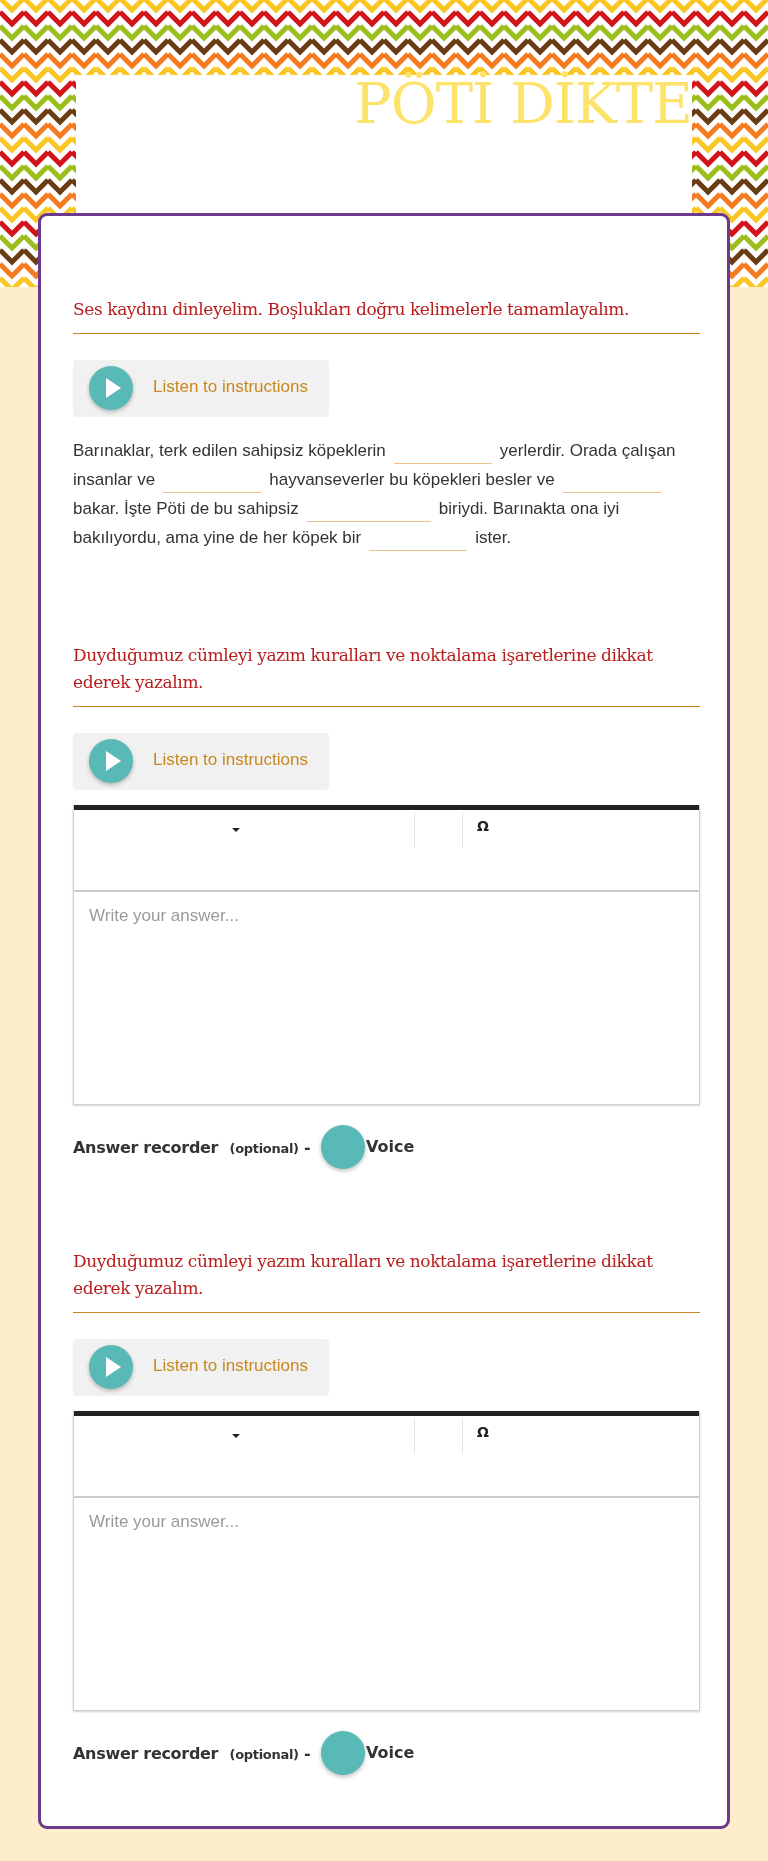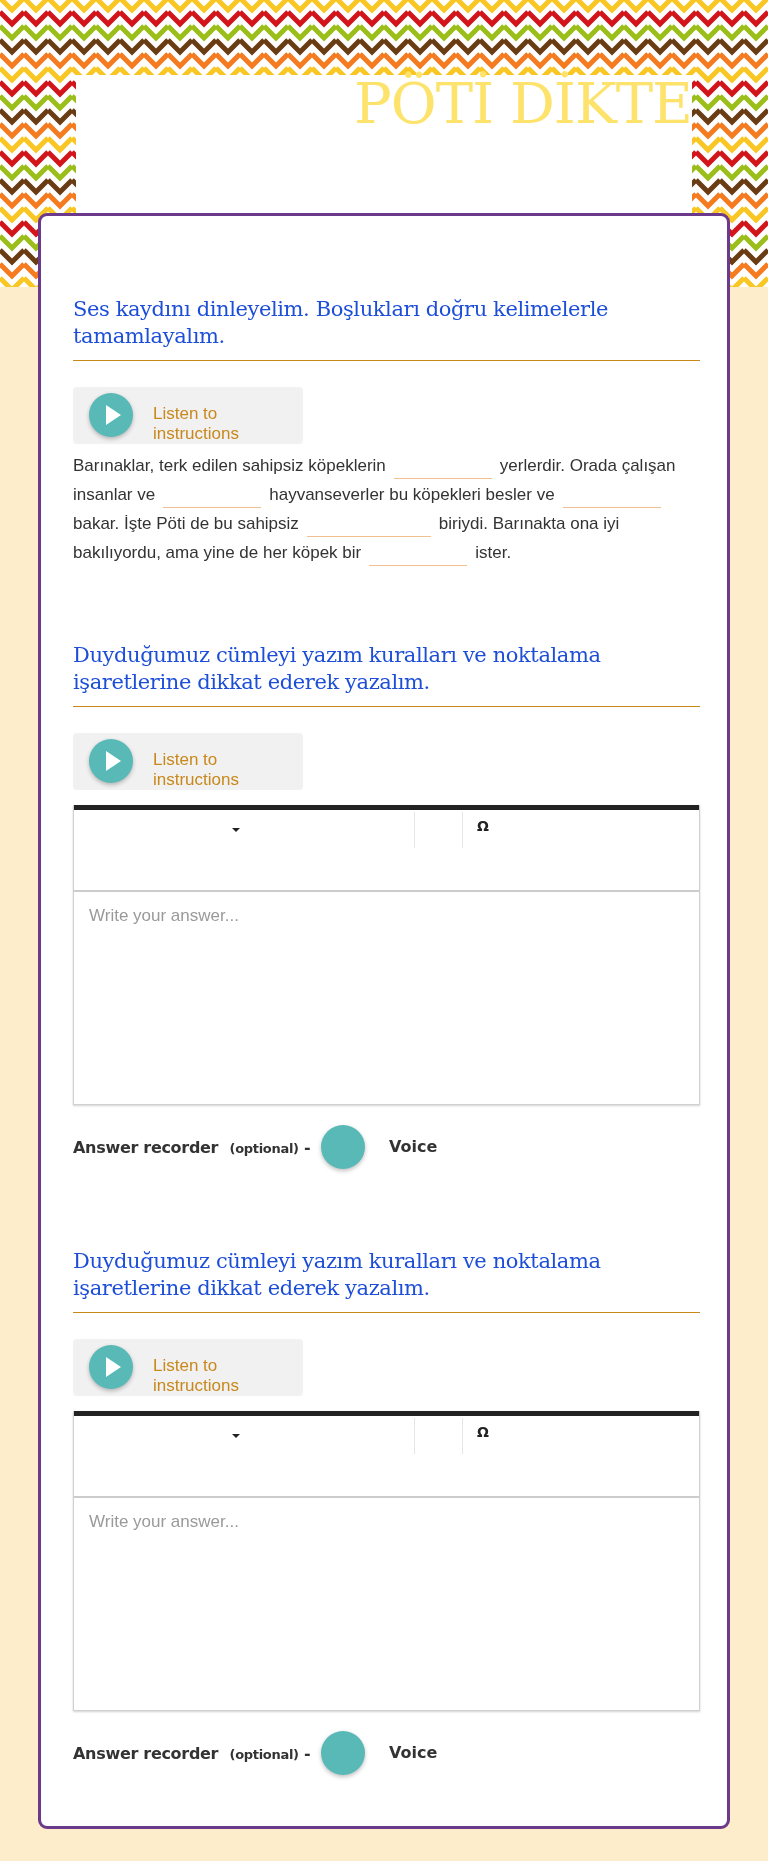--- a/index.html
+++ b/index.html
@@ -25,42 +25,42 @@
     color:#FDE36B; z-index:2;
   }
   .card {
     position:absolute; left:38px; top:213px; width:686px; height:1610px;
     background:#ffffff; border:3px solid #6B3A8C; border-radius:9px;
     z-index:3;
   }
   .section { position:absolute; left:32px; width:627px; }
   .section-heading {
     margin:0; font-family:"DejaVu Serif", serif; font-weight:normal;
-    font-size:21px; line-height:27px; color:#1d4ed8; letter-spacing:-0.4px;
+    font-size:17px; line-height:27px; color:#b91c1c; letter-spacing:-0.4px;
   }
   .rule { height:0; border-top:1px solid #C8881B; margin-top:10px; }
   .listen-btn {
-    position:relative; width:230px; height:56px; margin-top:26px;
+    position:relative; width:256px; height:56px; margin-top:26px;
     background:#F1F1F1; border-radius:4px; box-shadow:0 1px 1px rgba(0,0,0,0.06);
     cursor:pointer;
   }
   .play-circle {
     position:absolute; left:16px; top:6px; width:44px; height:44px;
     border-radius:50%; background:#58B9B6; box-shadow:0 2px 4px rgba(0,0,0,0.25);
   }
   .play-circle:after {
     content:""; position:absolute; left:17px; top:12px;
     border-left:15px solid #ffffff; border-top:10px solid transparent; border-bottom:10px solid transparent;
   }
   .listen-label {
     position:absolute; left:80px; top:17px;
     font-family:"Liberation Sans", sans-serif; font-size:17px; color:#C8881B;
   }
   .cloze {
-    margin-top:8px; font-family:"Liberation Sans", sans-serif;
+    margin-top:20px; font-family:"Liberation Sans", sans-serif;
     font-size:17px; line-height:29px; color:#333333;
   }
   .blank {
     display:inline-block; width:100px; height:18px; margin:0 8px;
     border-bottom:1px solid #F2C08E; vertical-align:-8px;
   }
   .blank.w1 { width:98px; } .blank.w2 { width:98px; } .blank.w3 { width:98px; }
   .blank.w4 { width:124px; } .blank.w5 { width:98px; }
   .editor {
     position:relative; width:625px; height:299px; margin-top:16px;
@@ -90,21 +90,21 @@
   .recorder {
     position:relative; height:44px; margin-top:20px;
     font-family:"DejaVu Sans", sans-serif; color:#333333;
   }
   .rec-label { position:absolute; left:0; top:13px; font-size:16px; font-weight:bold; letter-spacing:-0.3px; }
   .rec-label .opt { font-size:13px;margin-left:6px; }
   .rec-btn {
     position:absolute; left:248px; top:0; width:44px; height:44px; border-radius:50%;
     background:#58B9B6; box-shadow:0 2px 4px rgba(0,0,0,0.25); cursor:pointer;
   }
-  .rec-voice { position:absolute; left:316px; top:12px; font-size:16px; font-weight:bold; }
+  .rec-voice { position:absolute; left:293px; top:12px; font-size:16px; font-weight:bold; }
 </style>
 </head>
 <body>
 
 <div class="chevron-bg">
   <svg width="768" height="287" xmlns="http://www.w3.org/2000/svg">
     <defs>
       <pattern id="chev" x="0" y="-4" width="24" height="70" patternUnits="userSpaceOnUse">
         <rect width="24" height="70" fill="#ffffff"></rect>
         <polyline points="0,2 12,14 24,2" fill="none" stroke="#F9C623" stroke-width="5"></polyline>

